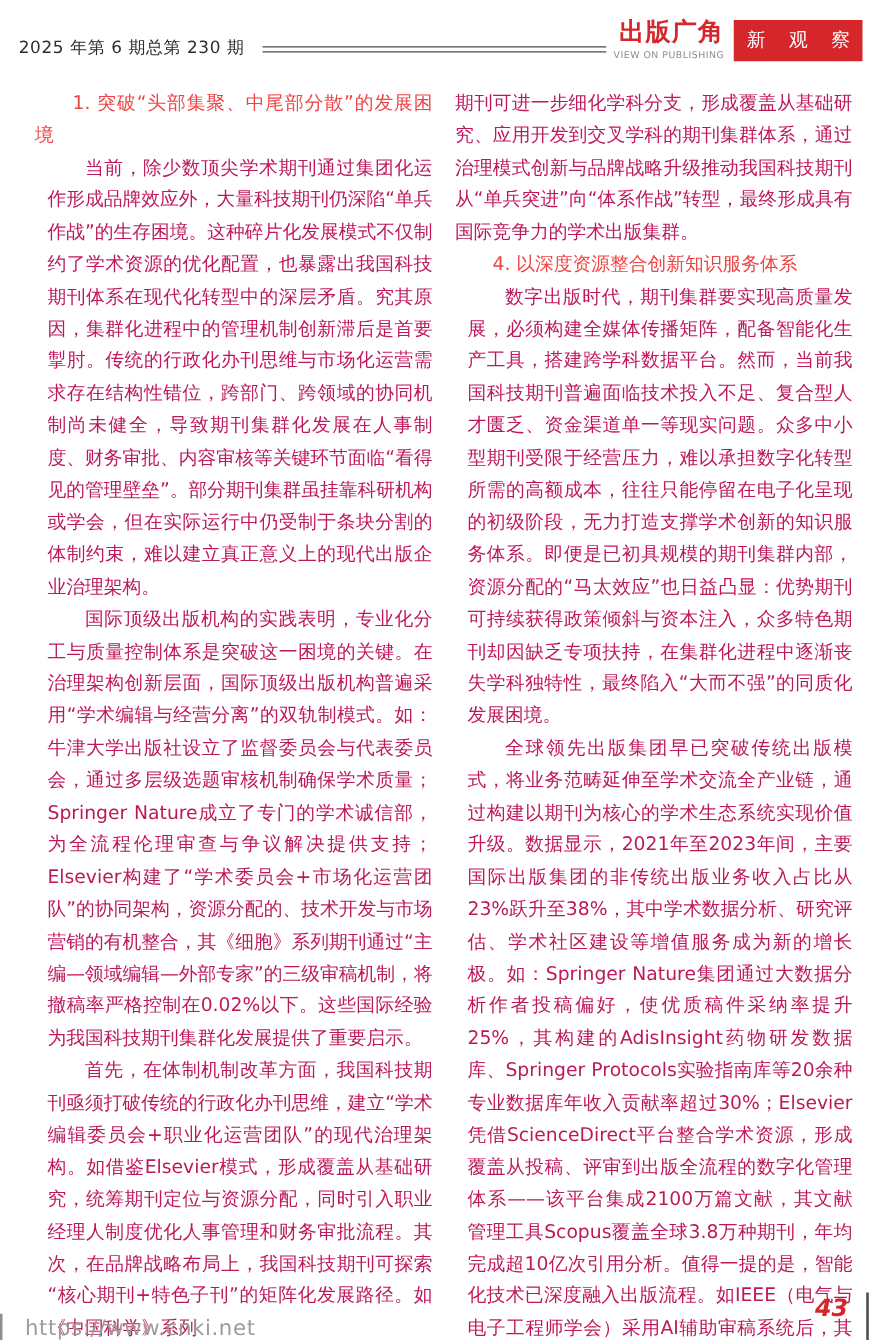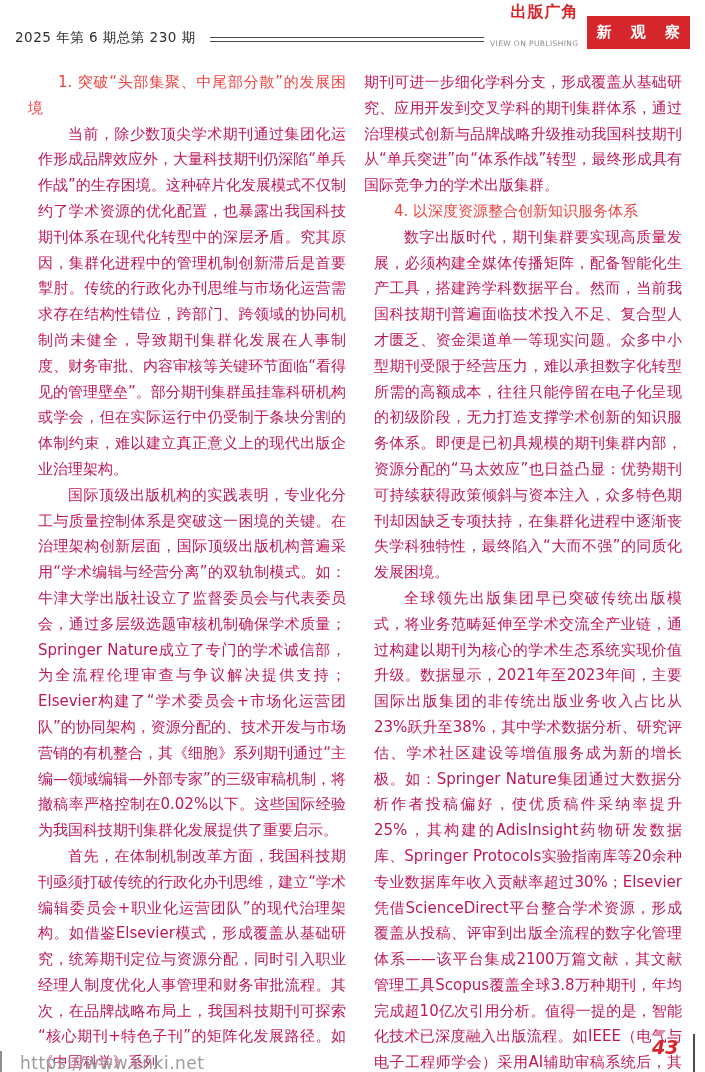--- a/index.html
+++ b/index.html
@@ -17,25 +17,25 @@
     letter-spacing:0.5px;padding-bottom:3px;
   }
   .double-rule{
     flex:1;height:3px;border-top:1.4px solid #4a4a4a;border-bottom:1.4px solid #4a4a4a;
     margin:0 6px 8px 14px;
   }
   .brand{
     display:flex;flex-direction:column;align-items:flex-end;
     line-height:1;padding-bottom:3px;white-space:nowrap;
   }
-  .brand-cn{font-size:16px;font-weight:bold;letter-spacing:1px;margin-bottom:20px;}
+  .brand-cn{font-size:20px;font-weight:bold;letter-spacing:1px;margin-bottom:5px;}
   .brand-en{font-size:7.5px;color:#8d8d8d;letter-spacing:0.4px;}
   .badge{
     margin-left:8px;margin-bottom:1px;
-    color:#fff;font-weight:bold;font-size:15px;letter-spacing:7px;
+    color:#fff;font-weight:normal;font-size:15px;letter-spacing:7px;
     padding:7px 3px 7px 10px;white-space:nowrap;
   }
   
   .columns{
     position:absolute;left:28px;top:70px;width:654px;
     display:flex;gap:18px;
   }
   .col{width:318px;}
   .para{
     font-size:15px;line-height:25.8px;color:#be185d;

